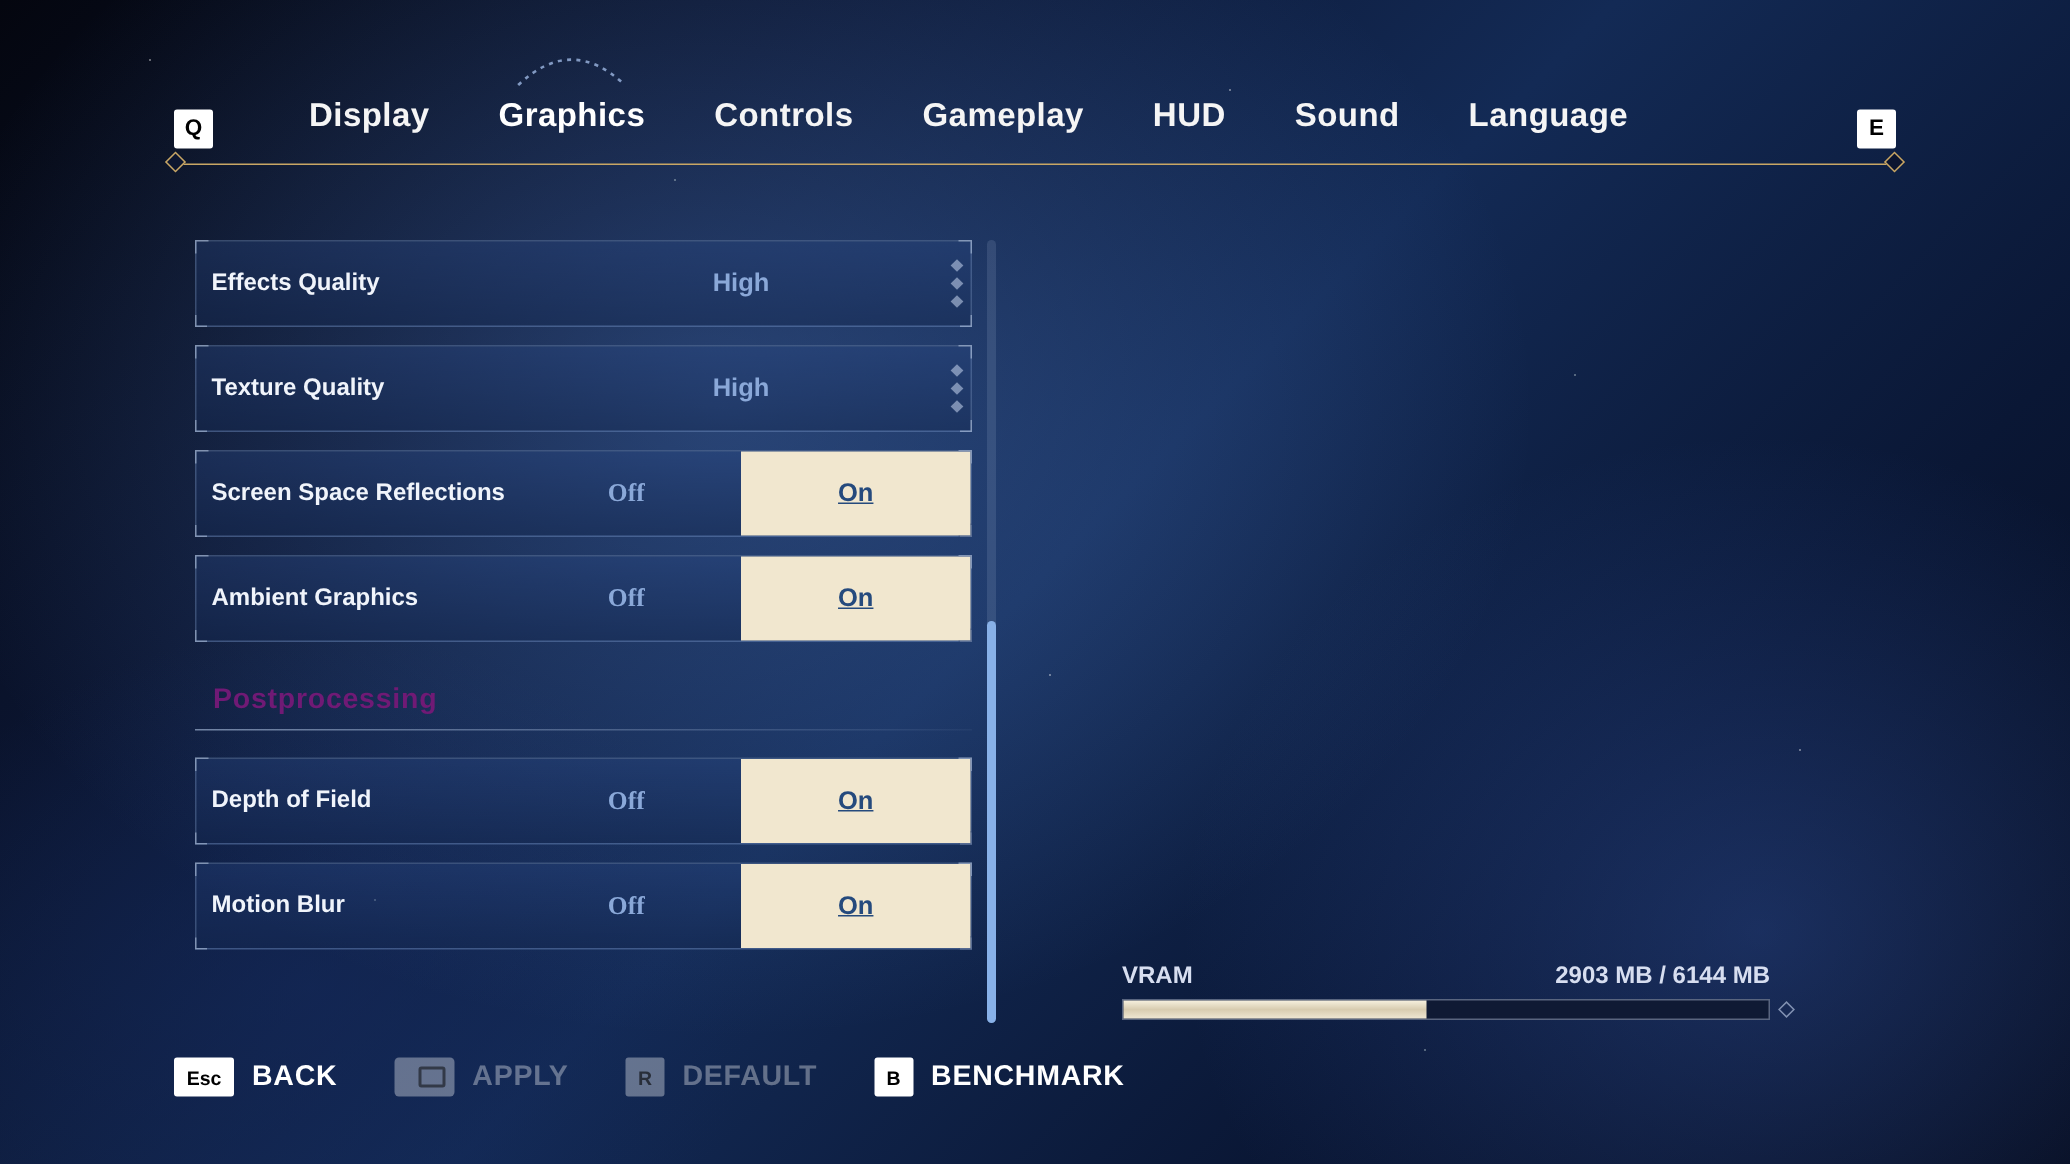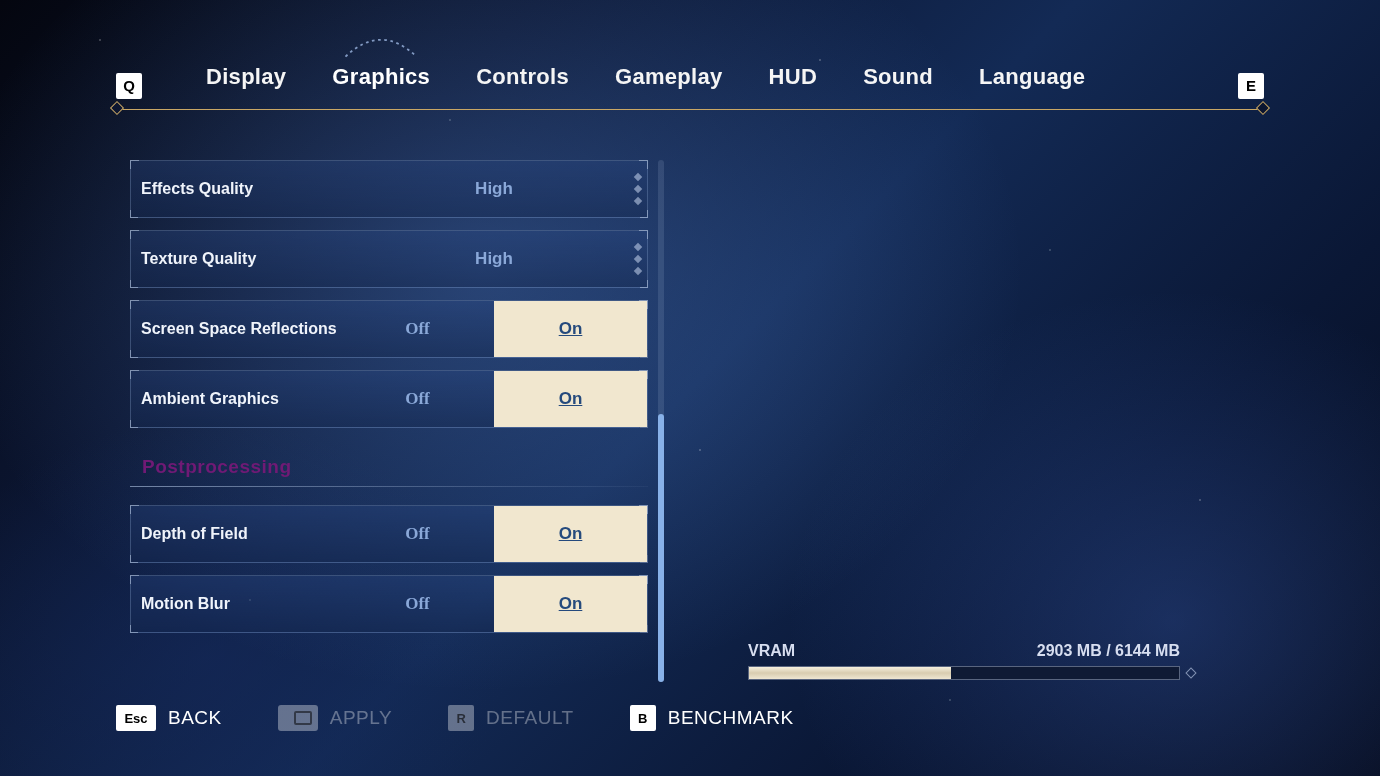--- a/index.html
+++ b/index.html
@@ -107,26 +107,26 @@
   }
   .vram-head{display:flex;justify-content:space-between;font-size:16px;font-weight:600;color:#d7def0;margin-bottom:6px;}
   .vram-bar{height:14px;border:1px solid rgba(200,215,240,.4);background:#0f1a34;position:relative;}
   .vram-fill{height:100%;background:linear-gradient(to bottom,#f6f0de,#d8ccb0,#eee6d2);}
   .vram-orn{position:absolute;right:-18px;top:50%;transform:translateY(-50%);width:12px;height:12px;}
   .vram-orn::before{content:"";position:absolute;inset:2px;border:1px solid rgba(200,215,240,.6);transform:rotate(45deg);}
 
   
   .footer{
     position:absolute; left:116px; right:116px; bottom:38px; height:40px;
-    display:flex; align-items:center; gap:56px;
+    display:flex; align-items:center; gap:38px;
   }
   .fbtn{display:flex;align-items:center;gap:12px;cursor:pointer;}
   .fbtn .keycap{font-size:13px;}
   .fbtn .keycap.wide{width:40px;}
-  .fbtn .lbl{font-size:19px;font-weight:400;letter-spacing:.5px;}
+  .fbtn .lbl{font-size:19px;font-weight:700;letter-spacing:.5px;}
   .fbtn.dim .lbl{color:rgba(255,255,255,.35);}
   .fbtn.dim .keycap{background:rgba(255,255,255,.35);color:rgba(0,0,0,.6);}
   .kb-blank{width:40px;height:26px;border-radius:3px;background:rgba(255,255,255,.35);position:relative;}
   .kb-blank::after{content:"";position:absolute;right:6px;top:6px;bottom:6px;width:14px;border:2px solid rgba(0,0,0,.5);border-radius:2px;}
 
 </style>
 </head>
 <body>
 
 <div class="tabbar">

